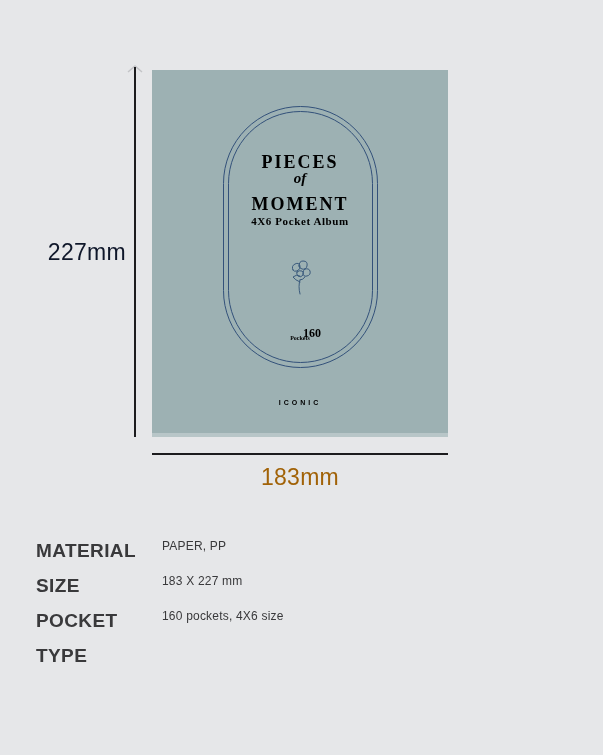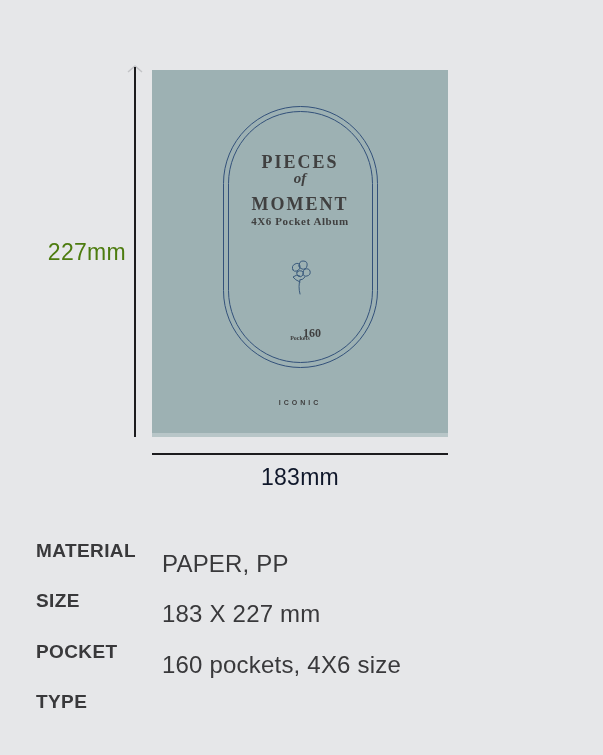--- a/index.html
+++ b/index.html
@@ -22,58 +22,58 @@
     background:rgba(255,255,255,0.28);
   }
   .oval{
     position:absolute;left:71px;top:36px;width:153px;height:260px;
     border:1px solid #33517a;border-radius:999px;
   }
   .oval-inner{
     position:absolute;left:4px;top:4px;right:4px;bottom:4px;
     border:1px solid #33517a;border-radius:999px;
   }
-  .cover .txt{position:absolute;left:0;width:100%;text-align:center;color:#404040;}
+  .cover .txt{position:absolute;left:0;width:100%;text-align:center;color:#000000;}
   .t-pieces{top:82px;font-family:"Liberation Serif",serif;font-weight:bold;font-size:18px;letter-spacing:2px;}
   .t-of{top:100px;font-family:Liberation Serif, serif;font-style:italic;font-weight:bold;font-size:15px;}
   .t-moment{top:124px;font-family:"Liberation Serif",serif;font-weight:bold;font-size:18px;letter-spacing:2px;}
   .t-sub{top:145px;font-family:"Liberation Serif",serif;font-weight:bold;font-size:11px;letter-spacing:0.6px;}
   .t-count{top:256px;font-family:Liberation Serif, serif;font-weight:bold;font-size:12px;margin-left:12px;}
   .t-count-label{top:265px;font-family:"Liberation Serif",serif;font-weight:bold;font-size:6px;}
   .t-brand{top:329px;font-size:7px;font-weight:bold;letter-spacing:3px;color:#31507a;}
   .flower{position:absolute;left:0;top:188px;width:100%;text-align:center;}
   .flower svg{display:inline-block;}
 
   
   .vline{
     position:absolute;left:134px;top:67px;width:2px;height:370px;
     background:#1c1c1e;
   }
   .v-arrow{position:absolute;left:127px;top:59px;}
   .dim-height{
     position:absolute;left:40px;top:239px;width:86px;
-    font-size:23px;color:#4d7c0f;text-align:right;letter-spacing:0.3px;
+    font-size:23px;color:#0f172a;text-align:right;letter-spacing:0.3px;
   }
   .hline{
     position:absolute;left:152px;top:453px;width:296px;height:2px;
     background:#1c1c1e;
   }
   .dim-width{
     position:absolute;left:152px;top:464px;width:296px;
-    font-size:23px;color:#0f172a;text-align:center;letter-spacing:0.3px;
+    font-size:23px;color:#a16207;text-align:center;letter-spacing:0.3px;
   }
 
   
   .specs{position:absolute;left:36px;top:540px;width:540px;color:#39393b;}
   .spec-row{display:flex;margin-bottom:13px;}
   .spec-label{
     width:126px;flex:0 0 126px;
     font-weight:bold;font-size:19px;letter-spacing:0.4px;
   }
-  .spec-value{font-size:24px;letter-spacing:0.2px;line-height:1.1;margin-top:11px;}
+  .spec-value{font-size:12px;letter-spacing:0.2px;line-height:1.1;}
   .spec-value .line2{display:block;margin-top:14px;}
 </style>
 </head>
 <body>
 
 <div class="stage">
 
   <span class="v-arrow">
     <svg width="16" height="8" viewBox="0 0 16 8">
       <path d="M1 7 L8 1 L15 7" fill="none" stroke="#c3c4c7" stroke-width="1.5"></path>

